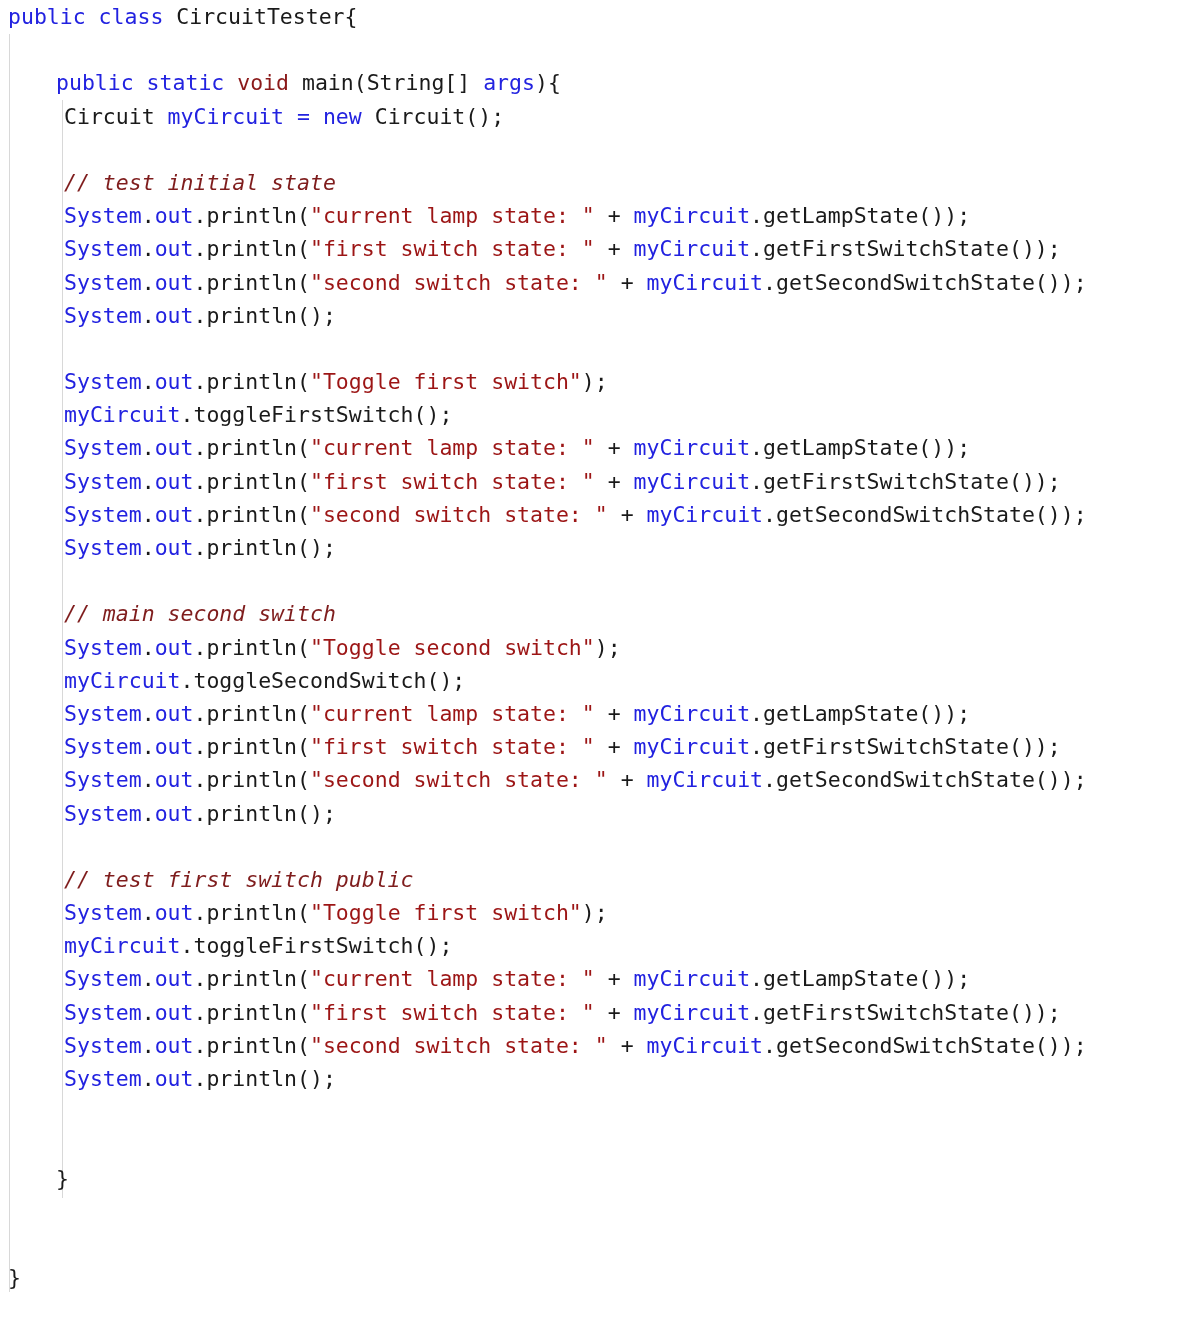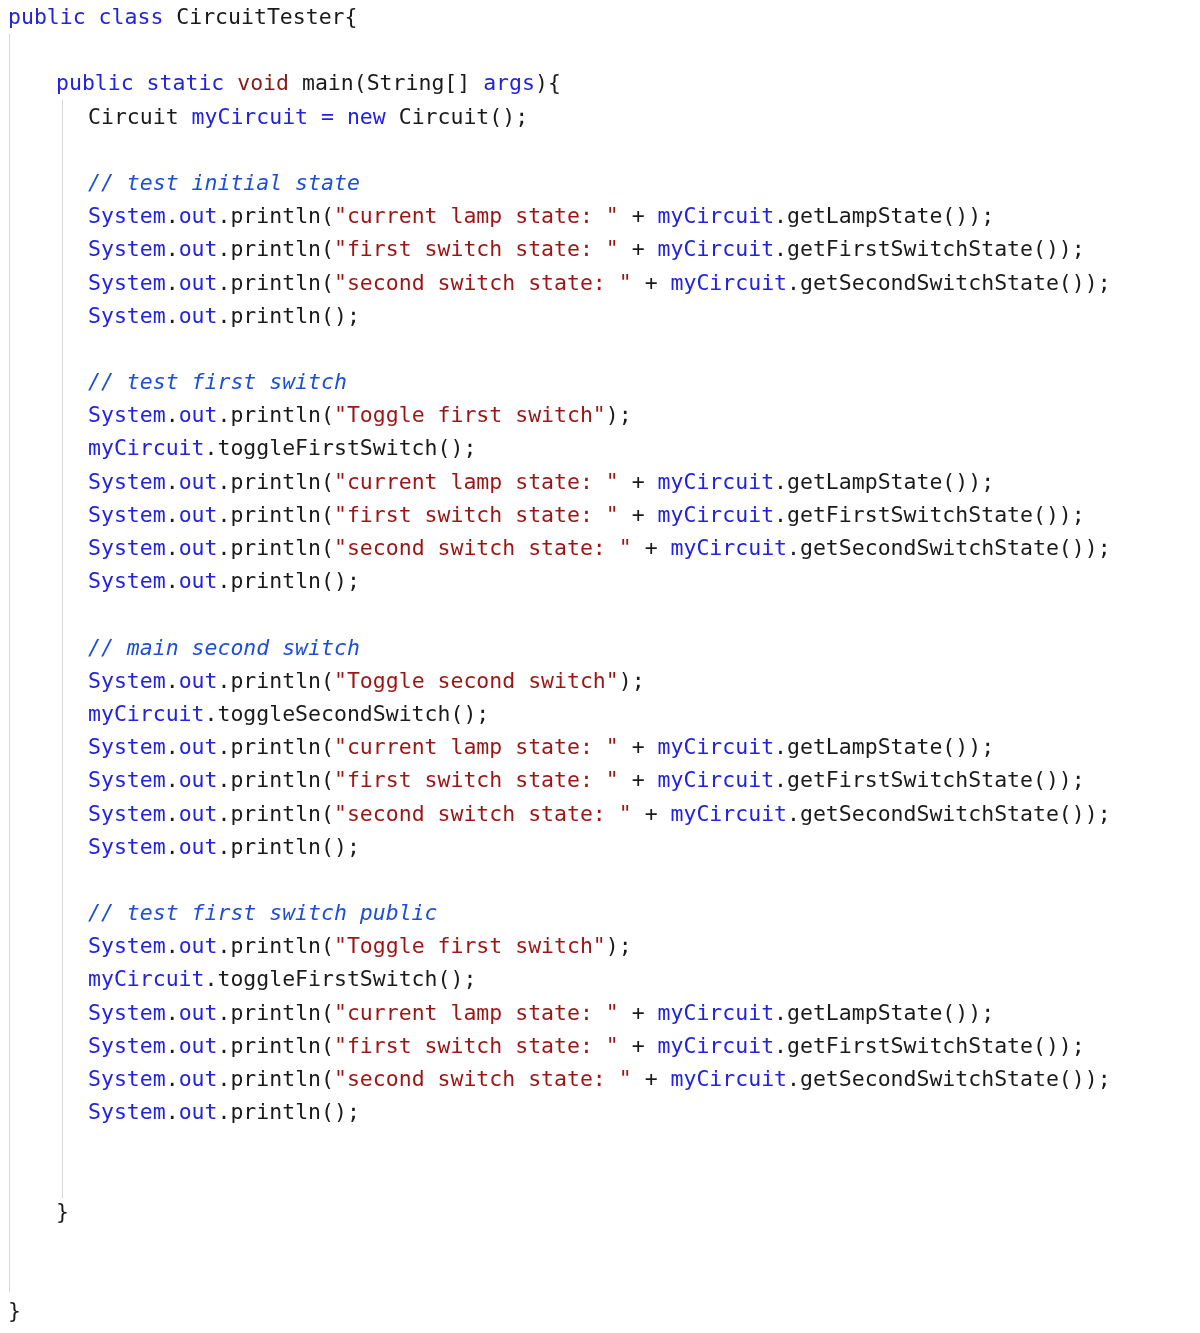--- a/index.html
+++ b/index.html
@@ -45,29 +45,29 @@
     font-size: 21.5px;
     white-space: pre;
     color: #1a1a1a;
     letter-spacing: 0px;
   }
   .line.blank { color: transparent; }
 
   
   .ind0 { padding-left: 8px; }
   .ind1 { padding-left: 56px; }
-  .ind2 { padding-left: 88px; }
+  .ind2 { padding-left: 64px; }
 
   
   .kw      { color: #2222e0; }          
   .kwr     { color: #8b1a1a; }          
   .ident   { color: #1a1a1a; }          
   .var     { color: #2222e0; }          
   .str     { color: #9c1515; }          
-  .cmt     { color: #1d4ed8; font-style: italic; }
+  .cmt     { color: #7f1d1d; font-style: italic; }
 </style>
 </head>
 <body>
 
 <div id="code-root">
 
   <div class="guide guide-outer"></div>
   <div class="guide guide-inner"></div>
 
   <div class="code-lines" id="code-lines">
@@ -75,21 +75,20 @@
       <div class="line ind0 blank">&nbsp;</div>
       <div class="line ind1"><span class="kw">public static </span><span class="kwr">void</span><span class="ident"> main(String[] </span><span class="kw">args</span><span class="ident">){</span></div>
       <div class="line ind2"><span class="ident">Circuit </span><span class="var">myCircuit</span><span class="ident"> </span><span class="kw">=</span><span class="ident"> </span><span class="kw">new</span><span class="ident"> Circuit();</span></div>
       <div class="line ind0 blank">&nbsp;</div>
       <div class="line ind2"><span class="cmt">// test initial state</span></div>
       <div class="line ind2"><span class="var">System</span><span class="ident">.</span><span class="var">out</span><span class="ident">.println(</span><span class="str">"current lamp state: "</span><span class="ident"> + </span><span class="var">myCircuit</span><span class="ident">.getLampState());</span></div>
       <div class="line ind2"><span class="var">System</span><span class="ident">.</span><span class="var">out</span><span class="ident">.println(</span><span class="str">"first switch state: "</span><span class="ident"> + </span><span class="var">myCircuit</span><span class="ident">.getFirstSwitchState());</span></div>
       <div class="line ind2"><span class="var">System</span><span class="ident">.</span><span class="var">out</span><span class="ident">.println(</span><span class="str">"second switch state: "</span><span class="ident"> + </span><span class="var">myCircuit</span><span class="ident">.getSecondSwitchState());</span></div>
       <div class="line ind2"><span class="var">System</span><span class="ident">.</span><span class="var">out</span><span class="ident">.println();</span></div>
       <div class="line ind0 blank">&nbsp;</div>
-      <div class="line ind2"><span class="cmt">// test first switch</span></div>
       <div class="line ind2"><span class="var">System</span><span class="ident">.</span><span class="var">out</span><span class="ident">.println(</span><span class="str">"Toggle first switch"</span><span class="ident">);</span></div>
       <div class="line ind2"><span class="var">myCircuit</span><span class="ident">.toggleFirstSwitch();</span></div>
       <div class="line ind2"><span class="var">System</span><span class="ident">.</span><span class="var">out</span><span class="ident">.println(</span><span class="str">"current lamp state: "</span><span class="ident"> + </span><span class="var">myCircuit</span><span class="ident">.getLampState());</span></div>
       <div class="line ind2"><span class="var">System</span><span class="ident">.</span><span class="var">out</span><span class="ident">.println(</span><span class="str">"first switch state: "</span><span class="ident"> + </span><span class="var">myCircuit</span><span class="ident">.getFirstSwitchState());</span></div>
       <div class="line ind2"><span class="var">System</span><span class="ident">.</span><span class="var">out</span><span class="ident">.println(</span><span class="str">"second switch state: "</span><span class="ident"> + </span><span class="var">myCircuit</span><span class="ident">.getSecondSwitchState());</span></div>
       <div class="line ind2"><span class="var">System</span><span class="ident">.</span><span class="var">out</span><span class="ident">.println();</span></div>
       <div class="line ind0 blank">&nbsp;</div>
       <div class="line ind2"><span class="cmt">// main second switch</span></div>
       <div class="line ind2"><span class="var">System</span><span class="ident">.</span><span class="var">out</span><span class="ident">.println(</span><span class="str">"Toggle second switch"</span><span class="ident">);</span></div>
       <div class="line ind2"><span class="var">myCircuit</span><span class="ident">.toggleSecondSwitch();</span></div>

